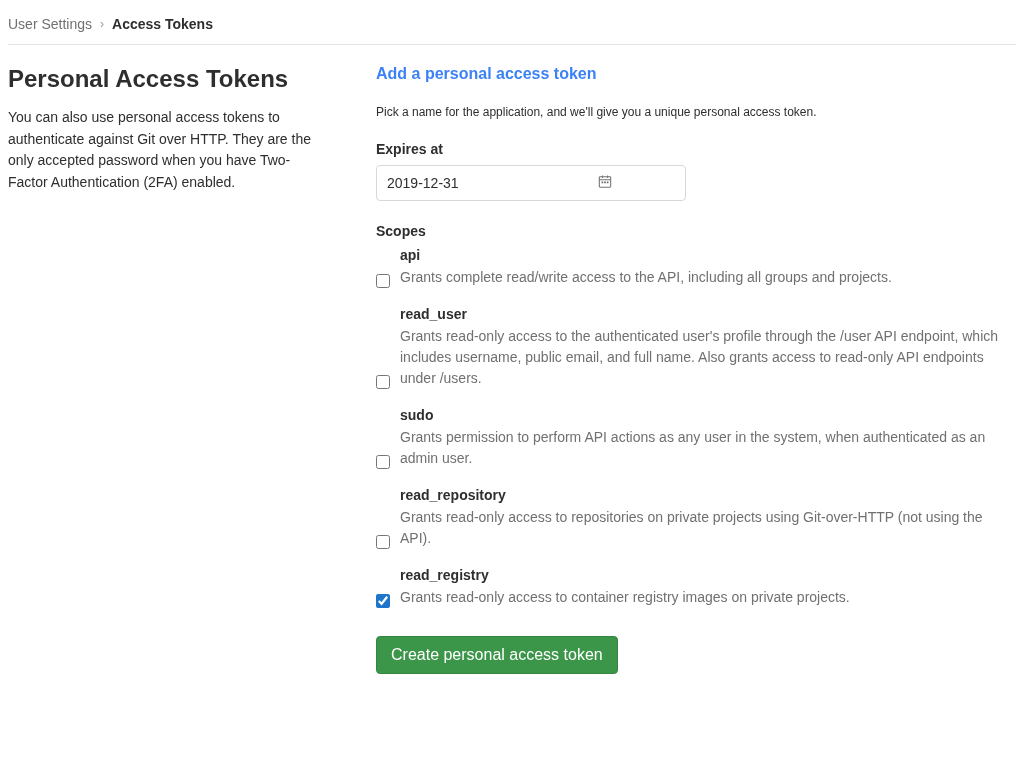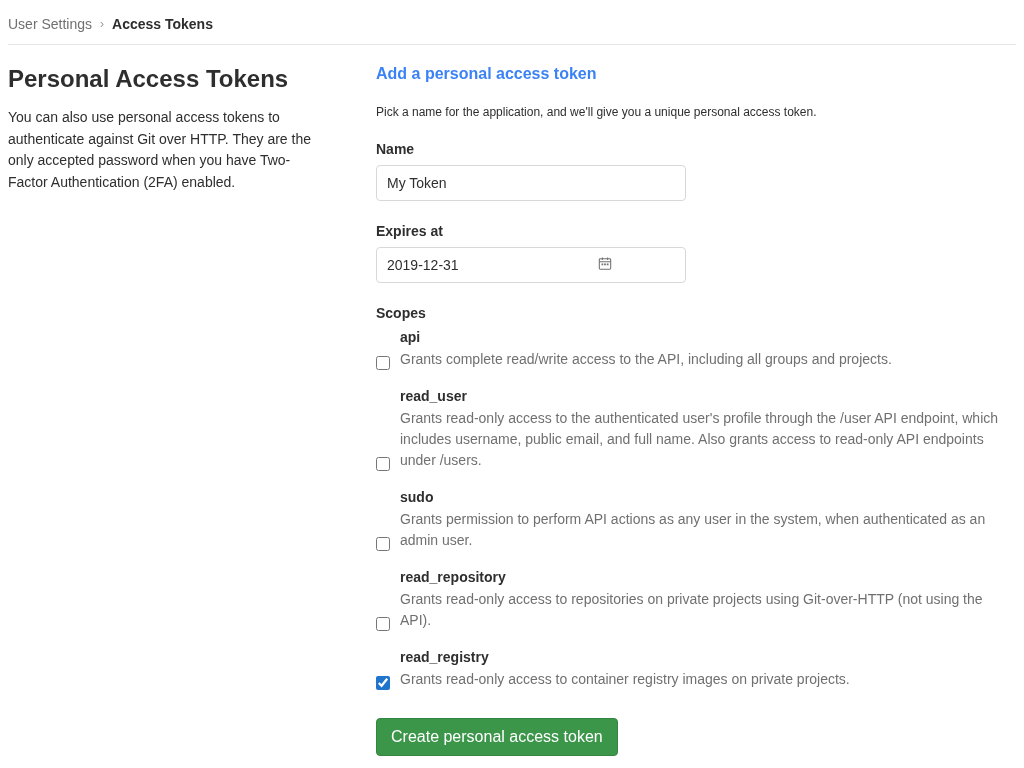--- a/index.html
+++ b/index.html
@@ -137,24 +137,20 @@
 <div class="content">
   <div class="left">
     <h1>Personal Access Tokens</h1>
     <p>You can also use personal access tokens to authenticate against Git over HTTP. They are the only accepted password when you have Two-Factor Authentication (2FA) enabled.</p>
   </div>
 
   <div class="right">
     <h2>Add a personal access token</h2>
     <p class="subtext">Pick a name for the application, and we'll give you a unique personal access token.</p>
 
-    <div class="form-group">
-      <label class="form-label">Name</label>
-      <input class="text-input" type="text" value="My Token" style="">
-    </div>
 
     <div class="form-group">
       <label class="form-label">Expires at</label>
       <div class="date-wrap">
         <input class="text-input" type="text" value="2019-12-31" style="">
         <span class="cal-icon">
           <svg width="14" height="14" viewBox="0 0 16 16" fill="none">
             <rect x="1.5" y="2.5" width="13" height="12" rx="1" stroke="#707070" stroke-width="1.2"></rect>
             <line x1="1.5" y1="6" x2="14.5" y2="6" stroke="#707070" stroke-width="1.2"></line>
             <line x1="5" y1="1" x2="5" y2="4" stroke="#707070" stroke-width="1.2"></line>

